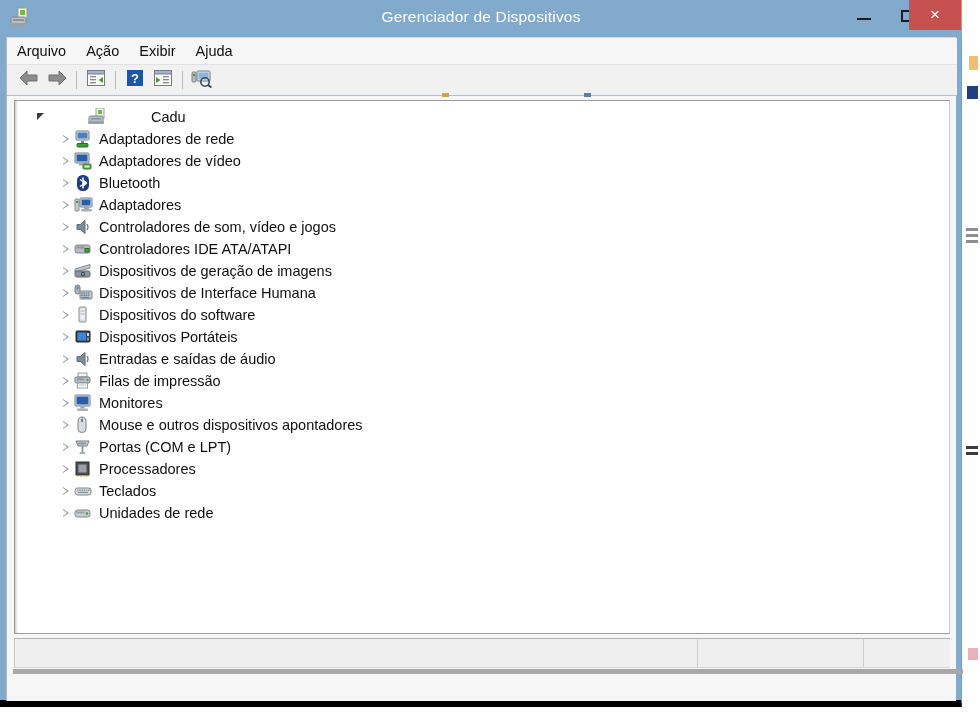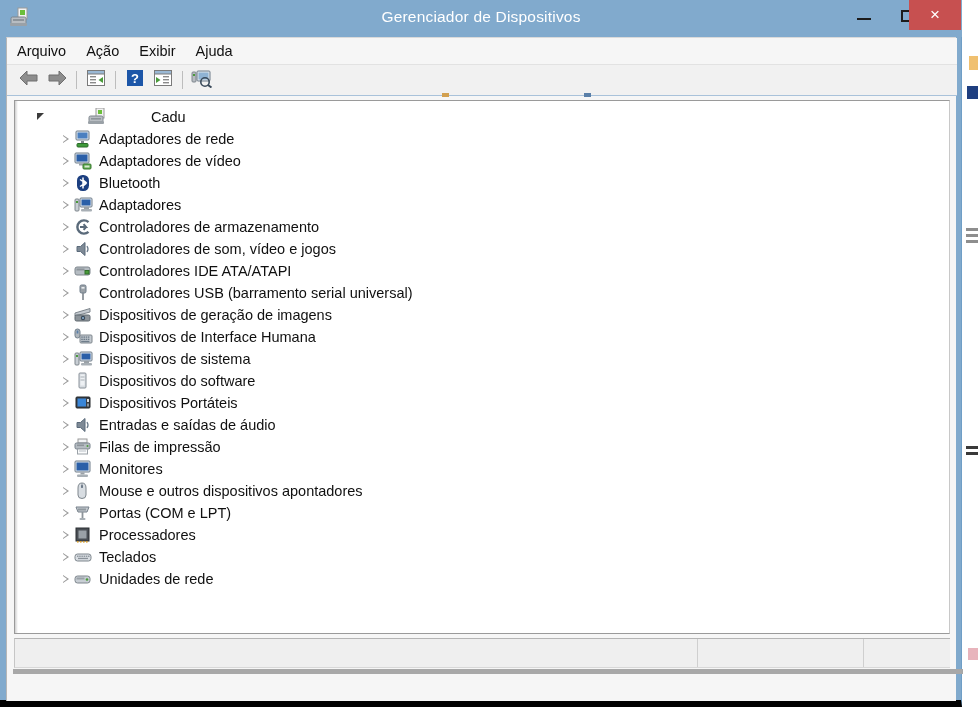--- a/index.html
+++ b/index.html
@@ -462,30 +462,20 @@
               <rect x="2" y="5" width="2" height="2" fill="#4a9a3a"></rect>
               <rect x="6" y="2" width="12" height="9" rx="1" fill="#dfe6ec" stroke="#6f7d8a" stroke-width="1"></rect>
               <rect x="7.5" y="3.5" width="9" height="6" fill="#2a5fa8"></rect>
               <rect x="10" y="11" width="5" height="2" fill="#9aa1a7"></rect>
               <rect x="7" y="13" width="11" height="2.5" rx="1" fill="#a8afb5"></rect>
             </svg>
           </span>
           <span class="node-label">Adaptadores</span>
         </div>
 
-        <div class="tree-row child">
-          <span class="twisty collapsed"></span>
-          <span class="node-icon">
-            <svg width="20" height="18" viewBox="0 0 20 18">
-              <path d="M14.5 4.2 A6.6 6.6 0 1 0 14.5 13.8" fill="none" stroke="#5a6a7a" stroke-width="2.4"></path>
-              <path d="M6 9 L12 9 L9.6 6.2 M12 9 L9.6 11.8" fill="none" stroke="#5a6a7a" stroke-width="2"></path>
-            </svg>
-          </span>
-          <span class="node-label">Controladores de armazenamento</span>
-        </div>
 
         <div class="tree-row child">
           <span class="twisty collapsed"></span>
           <span class="node-icon">
             <svg width="20" height="18" viewBox="0 0 20 18">
               <path d="M3 6.5 L6.5 6.5 L11 2.5 L11 15.5 L6.5 11.5 L3 11.5 Z" fill="#7e8a96" stroke="#5a6a7a" stroke-width="1"></path>
               <path d="M13 6 Q15 9 13 12" fill="none" stroke="#6a7a8a" stroke-width="1.3"></path>
             </svg>
           </span>
           <span class="node-label">Controladores de som, vídeo e jogos</span>
@@ -496,31 +486,20 @@
           <span class="node-icon">
             <svg width="20" height="18" viewBox="0 0 20 18">
               <rect x="1" y="5" width="15" height="8" rx="2" fill="#b5bcc2" stroke="#7e868d" stroke-width="1"></rect>
               <rect x="2.5" y="6.5" width="8" height="2" fill="#8d949a"></rect>
               <rect x="11" y="8.5" width="4" height="3.5" fill="#4a9a3a" stroke="#2f7028" stroke-width="1"></rect>
             </svg>
           </span>
           <span class="node-label">Controladores IDE ATA/ATAPI</span>
         </div>
 
-        <div class="tree-row child">
-          <span class="twisty collapsed"></span>
-          <span class="node-icon">
-            <svg width="20" height="18" viewBox="0 0 20 18">
-              <rect x="6" y="1" width="6" height="8" rx="1.5" fill="#9aa1a7" stroke="#6f7d8a" stroke-width="1"></rect>
-              <rect x="7.5" y="3" width="3" height="1.6" fill="#e8ecef"></rect>
-              <rect x="8.2" y="9" width="1.6" height="7" fill="#7e868d"></rect>
-            </svg>
-          </span>
-          <span class="node-label">Controladores USB (barramento serial universal)</span>
-        </div>
 
         <div class="tree-row child">
           <span class="twisty collapsed"></span>
           <span class="node-icon">
             <svg width="20" height="18" viewBox="0 0 20 18">
               <path d="M1 7 L16 2.5 L16 6 L1 10 Z" fill="#c4cad0" stroke="#7e868d" stroke-width="1"></path>
               <rect x="1" y="9" width="15" height="6" rx="1.5" fill="#8d949a" stroke="#5f686f" stroke-width="1"></rect>
               <circle cx="9" cy="12" r="2.2" fill="#3a4a5a"></circle>
               <circle cx="9" cy="12" r="1" fill="#8fb3d4"></circle>
             </svg>
@@ -544,34 +523,20 @@
                 <rect x="9.4" y="10.6" width="1.6" height="1.4"></rect>
                 <rect x="11.6" y="10.6" width="1.6" height="1.4"></rect>
                 <rect x="13.8" y="10.6" width="1.6" height="1.4"></rect>
                 <rect x="7.2" y="12.8" width="8.2" height="1.4"></rect>
               </g>
             </svg>
           </span>
           <span class="node-label">Dispositivos de Interface Humana</span>
         </div>
 
-        <div class="tree-row child">
-          <span class="twisty collapsed"></span>
-          <span class="node-icon">
-            <svg width="20" height="18" viewBox="0 0 20 18">
-              <rect x="1" y="3" width="4" height="12" rx="1" fill="#c8ced4" stroke="#7e868d" stroke-width="1"></rect>
-              <rect x="2" y="5" width="2" height="2" fill="#4a9a3a"></rect>
-              <rect x="6" y="2" width="12" height="9" rx="1" fill="#dfe6ec" stroke="#6f7d8a" stroke-width="1"></rect>
-              <rect x="7.5" y="3.5" width="9" height="6" fill="#2a5fa8"></rect>
-              <rect x="10" y="11" width="5" height="2" fill="#9aa1a7"></rect>
-              <rect x="7" y="13" width="11" height="2.5" rx="1" fill="#a8afb5"></rect>
-            </svg>
-          </span>
-          <span class="node-label">Dispositivos de sistema</span>
-        </div>
 
         <div class="tree-row child">
           <span class="twisty collapsed"></span>
           <span class="node-icon">
             <svg width="20" height="18" viewBox="0 0 20 18">
               <rect x="5" y="1" width="7" height="15" rx="1" fill="#d8dde2" stroke="#8a929a" stroke-width="1"></rect>
               <rect x="6.5" y="2.5" width="4" height="11" fill="#eef1f4"></rect>
               <line x1="6.5" y1="5" x2="10.5" y2="5" stroke="#a8afb5" stroke-width="1"></line>
               <line x1="6.5" y1="8" x2="10.5" y2="8" stroke="#a8afb5" stroke-width="1"></line>
             </svg>

